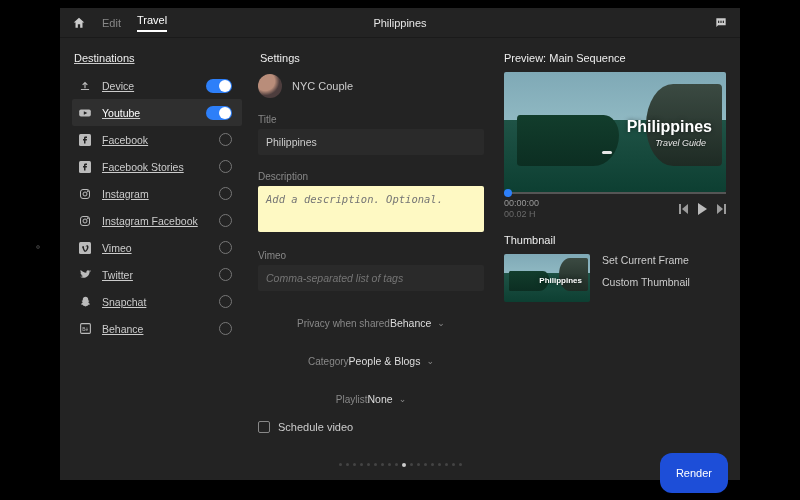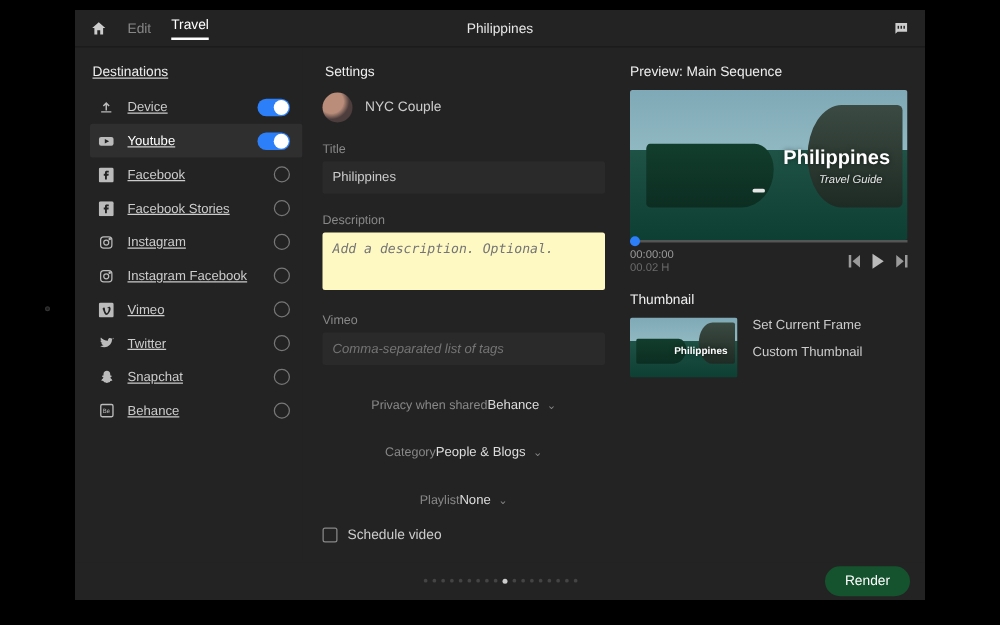--- a/index.html
+++ b/index.html
@@ -59,21 +59,21 @@
 .thumb-h { color: #eee; font-size: 11px; margin: 14px 0 8px; }
 .thumb-row { display: flex; align-items: flex-start; gap: 12px; }
 .thumb { width: 86px; height: 48px; border-radius: 2px; overflow: hidden; position: relative; }
 .thumb .overlay-title { font-size: 8px; right: 8px; top: 22px; }
 .thumb-actions { display: flex; flex-direction: column; gap: 10px; }
 .link { color: #ccc; font-size: 10.5px; cursor: pointer; }
 .bottom { position: absolute; left: 60px; top: 450px; width: 680px; height: 30px; display: flex; align-items: center; background: #232323; }
 .dots { flex:1; display:flex; justify-content:center; gap:4px; }
 .dot { width:3px; height:3px; border-radius:50%; background:#444; }
 .dot.active { width:4px; height:4px; background:#ccc; }
-.render { position:absolute; right:12px; top:3px; height:24px; padding: 0 16px; background:#14532d; color:#fff; border:none; border-radius:12px; font-size:11px; cursor:pointer; }
+.render { position:absolute; right:12px; top:3px; height:40px; padding: 0 16px; background:#1d4ed8; color:#fff; border:none; border-radius:12px; font-size:11px; cursor:pointer; }
 svg { display:block; }
 </style>
 </head>
 <body>
 
 <div class="bezel"></div>
 <div class="home-btn-dot"></div>
 
 <div class="screen">
   <div class="topbar">

